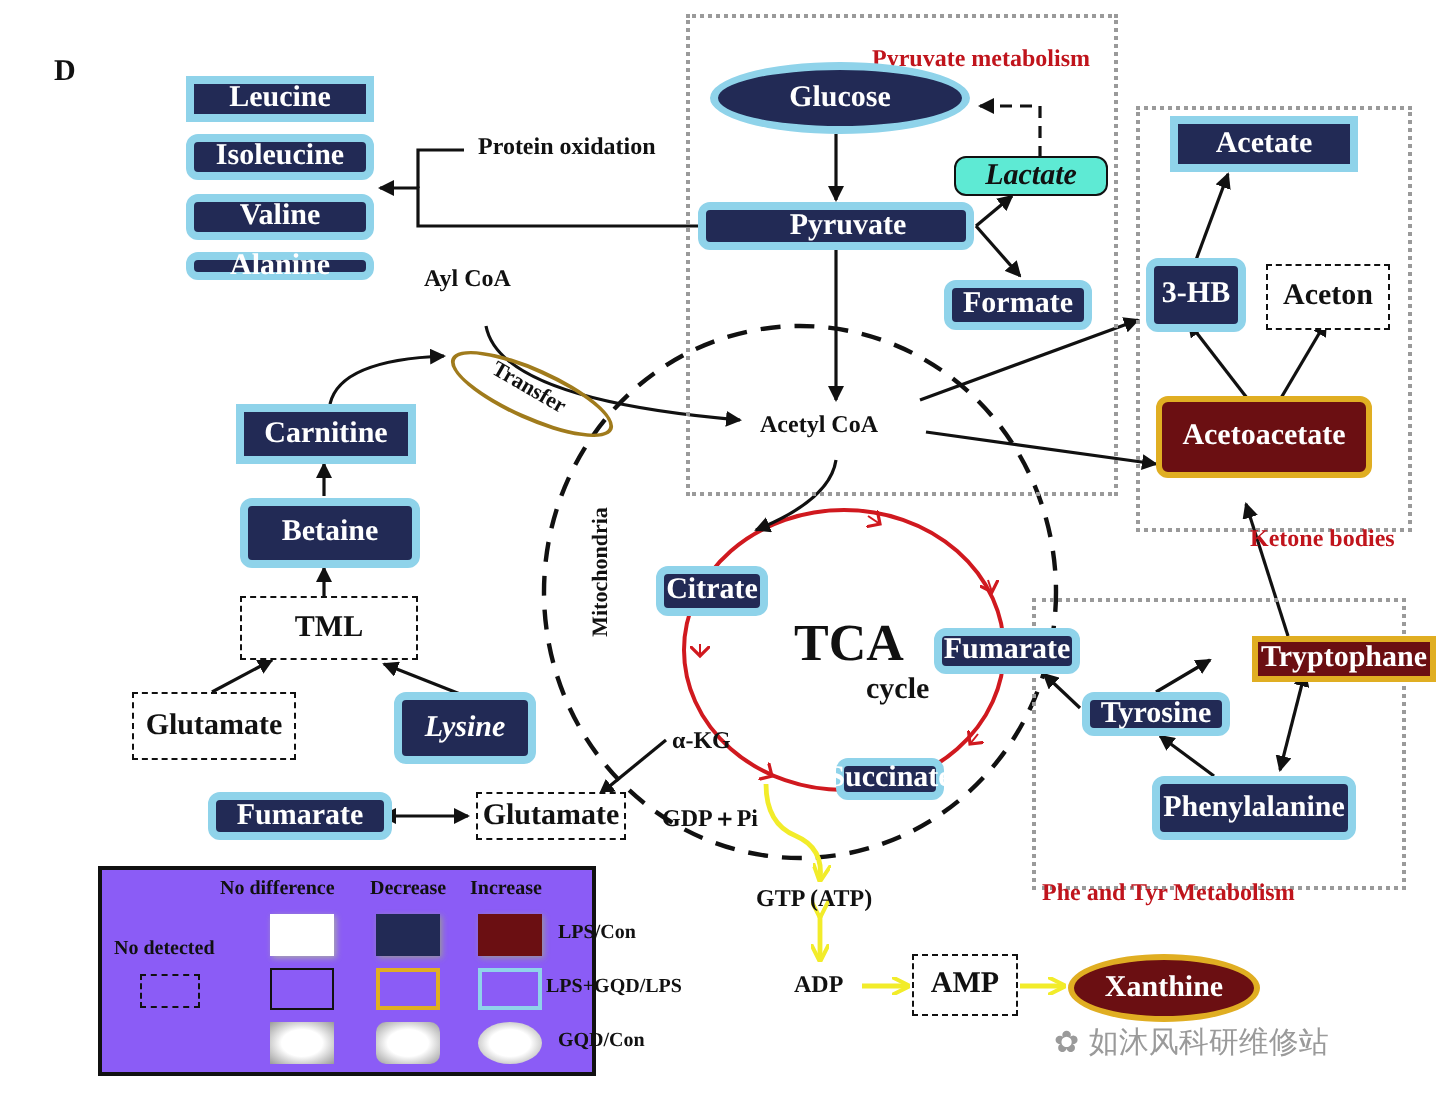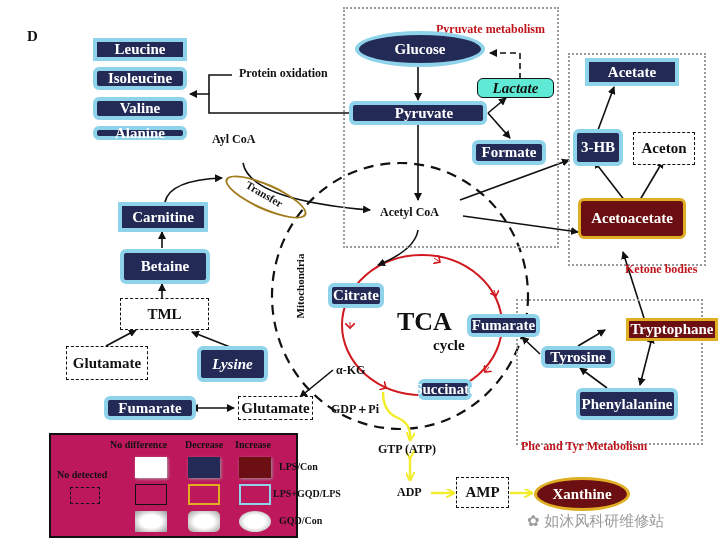--- a/index.html
+++ b/index.html
@@ -9,21 +9,21 @@
   .dec { background:#222a55; color:#fff; }
   .dec-lb { border:4px solid #8fd3ea; }
   .inc { background:#6b0f12; color:#fff; border:3px solid #e0ae22; }
   .white { background:#5eead4; color:#111; border:1.5px solid #111;font-style:italic; }
   .nd { background:#fff; color:#111; border:1.6px dashed #111; }
   .rounded { border-radius:6px; }
   .ellipse { border-radius:50%; }
   .lbl { position:absolute; font-family:"Liberation Serif", serif; font-weight:bold; font-size:12px; color:#111; white-space:nowrap; }
   .red-lbl { color:#c0141c;margin-top:12px; }
   .region { position:absolute; border:2.5px dotted #9a9a9a; box-sizing:border-box; }
-  .legend { position:absolute; left:49px; top:433px; width:249px; height:105px; border:2px solid #111; box-sizing:border-box; background:#be185d; }
+  .legend { position:absolute; left:49px; top:433px; width:249px; height:105px; border:2px solid #111; box-sizing:border-box; background:#8b5cf6; }
   .lg-txt { position:absolute; font-family:"Liberation Serif", serif; font-weight:bold; font-size:10px; color:#111; white-space:nowrap; }
   .sw { position:absolute; box-sizing:border-box; }
 </style>
 </head>
 <body>
 
 <svg width="724" height="552" viewBox="0 0 724 552">
   <defs>
     <marker id="ah" markerWidth="8" markerHeight="8" refX="7" refY="4" orient="auto" markerUnits="userSpaceOnUse">
       <path d="M0,0 L8,4 L0,8 z" fill="#111"></path>

